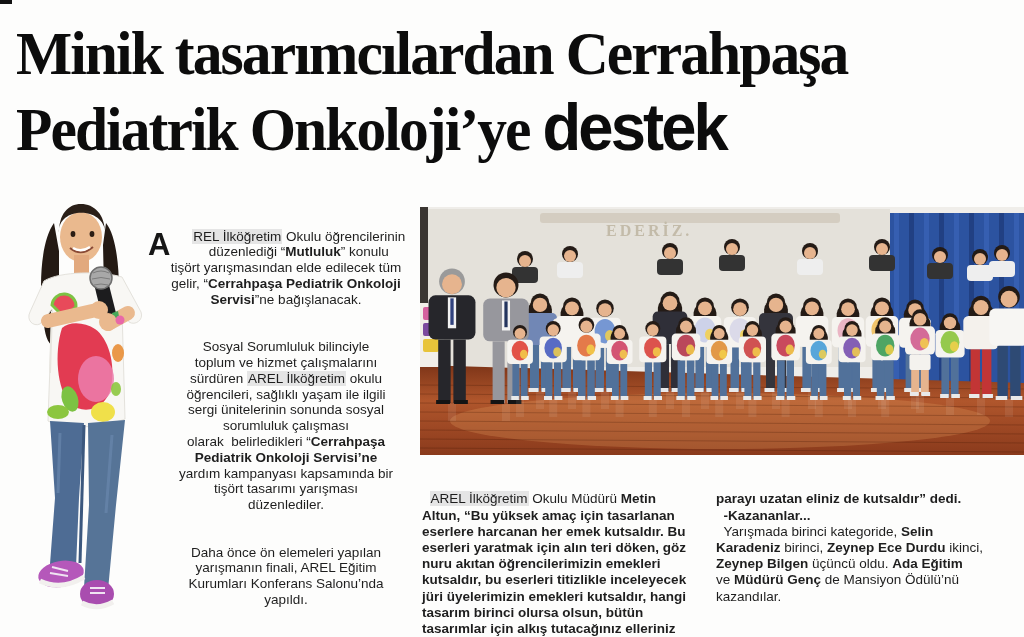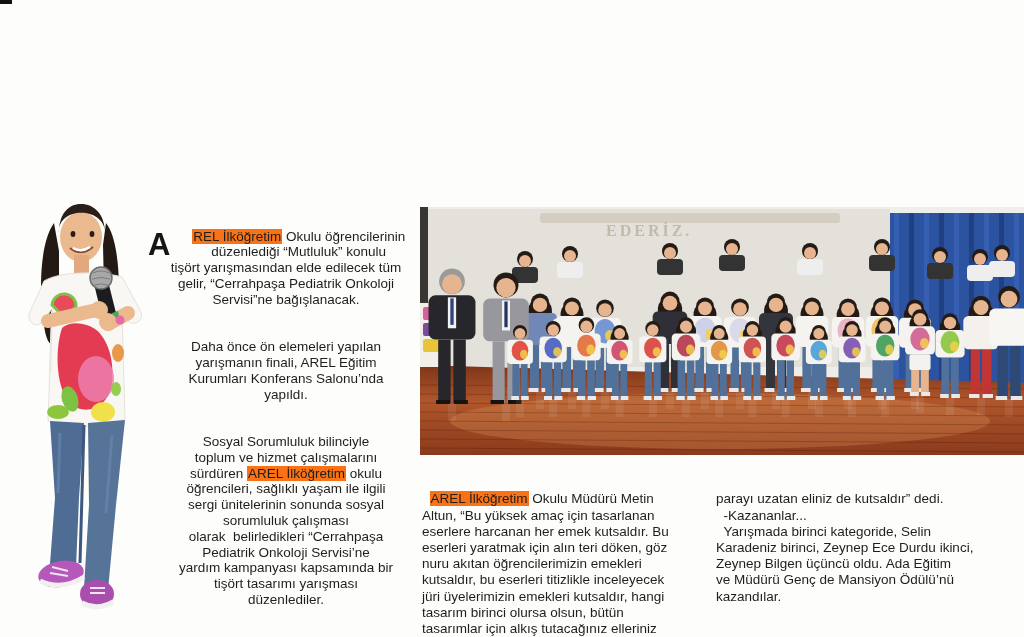--- a/index.html
+++ b/index.html
@@ -9,38 +9,42 @@
   
   .headline{position:absolute;left:16px;top:16px;width:1000px;color:#0c0c0c;}
   .hl-line{font-family:"Liberation Serif",serif;font-weight:700;font-size:62px;
            letter-spacing:-2px;transform:scaleX(.96);transform-origin:0 0;
            white-space:nowrap;line-height:74px;}
   .hl-em{font-family:"Liberation Sans",sans-serif;font-weight:700;font-size:66px;
          letter-spacing:-3px;}
   
   .col{position:absolute;font-size:13.5px;line-height:15.8px;color:#1e1e1e;
        white-space:pre-wrap;}
-  .col b{font-weight:400;}
-  .col mark{background:#f97316;color:inherit;padding:0 1px;}
+  .col b{font-weight:700;}
+  .col mark{background:#e5e5e5;color:inherit;padding:0 1px;}
   #col1{left:148px;top:197px;width:276px;text-align:center;}
   #col2{left:422px;top:459px;width:296px;line-height:16.2px;}
   #col3{left:716px;top:459px;width:304px;line-height:16.2px;}
   .dropcap{float:left;font-weight:700;font-size:31px;line-height:29px;
            padding:1px 3px 0 0;color:#161616;}
   
   #girl-photo{position:absolute;left:0;top:193px;}
   #group-photo{position:absolute;left:420px;top:207px;}
 </style>
 </head>
 <body>
 
 <div class="page">
 
   <div class="artifact"></div>
 
+  <div class="headline">
+    <div class="hl-line">Minik tasarımcılardan Cerrahpaşa</div>
+    <div class="hl-line"><span>Pediatrik Onkoloji’ye </span><span class="hl-em">destek</span></div>
+  </div>
 
   <svg id="girl-photo" width="165" height="445" viewBox="0 0 165 445">
     <path d="M54,30 C41,48 38,92 44,132 C46,150 53,158 59,149 L59,58 Z" fill="#241a14"></path>
     <path d="M106,30 C119,46 122,96 116,140 C114,152 105,150 105,139 L103,52 Z" fill="#241a14"></path>
     <ellipse cx="81" cy="44" rx="21" ry="25" fill="#eab98e"></ellipse>
     <path d="M59,40 C57,13 105,13 105,40 C105,21 94,11 81,11 C68,11 59,21 59,40 Z" fill="#2a1f18"></path>
     <ellipse cx="73" cy="41" rx="2.4" ry="3" fill="#2b1d14"></ellipse>
     <ellipse cx="92" cy="41" rx="2.4" ry="3" fill="#2b1d14"></ellipse>
     <path d="M70,55 Q81,64 93,54" stroke="#8a4a35" stroke-width="2" fill="none"></path>
     <path d="M73,55 Q81,60 90,54" stroke="#fff" stroke-width="2.4" fill="none"></path>
@@ -442,35 +446,35 @@
       <circle cx="589" cy="89.78079999999999" r="10.82048" fill="#241b16"></circle>
       <circle cx="589" cy="92.12863999999999" r="8.37056" fill="#e6b48e"></circle>
     </svg>
 
   <div class="col" id="col1">
     <div class="para"><span class="dropcap">A</span><span><mark>REL İlköğretim</mark> Okulu öğrencilerinin
 düzenlediği “<b>Mutluluk</b>” konulu
 tişört yarışmasından elde edilecek tüm
 gelir, “<b>Cerrahpaşa Pediatrik Onkoloji
 Servisi</b>”ne bağışlanacak.</span></div>
-    <div class="para">Daha önce ön elemeleri yapılan
-yarışmanın finali, AREL Eğitim
-Kurumları Konferans Salonu’nda
-yapıldı.</div>
     <div class="para">Sosyal Sorumluluk bilinciyle
 toplum ve hizmet çalışmalarını
 sürdüren <mark>AREL İlköğretim</mark> okulu
 öğrencileri, sağlıklı yaşam ile ilgili
 sergi ünitelerinin sonunda sosyal
 sorumluluk çalışması
 olarak  belirledikleri “<b>Cerrahpaşa
 Pediatrik Onkoloji Servisi’ne</b>
 yardım kampanyası kapsamında bir
 tişört tasarımı yarışması
 düzenlediler.</div>
+    <div class="para">Daha önce ön elemeleri yapılan
+yarışmanın finali, AREL Eğitim
+Kurumları Konferans Salonu’nda
+yapıldı.</div>
     
   </div>
 
   <div class="col" id="col2">
     <div class="para">  <mark>AREL İlköğretim</mark> Okulu Müdürü <b>Metin
 Altun, “Bu yüksek amaç için tasarlanan
 eserlere harcanan her emek kutsaldır. Bu
 eserleri yaratmak için alın teri döken, göz
 nuru akıtan öğrencilerimizin emekleri
 kutsaldır, bu eserleri titizlikle inceleyecek

